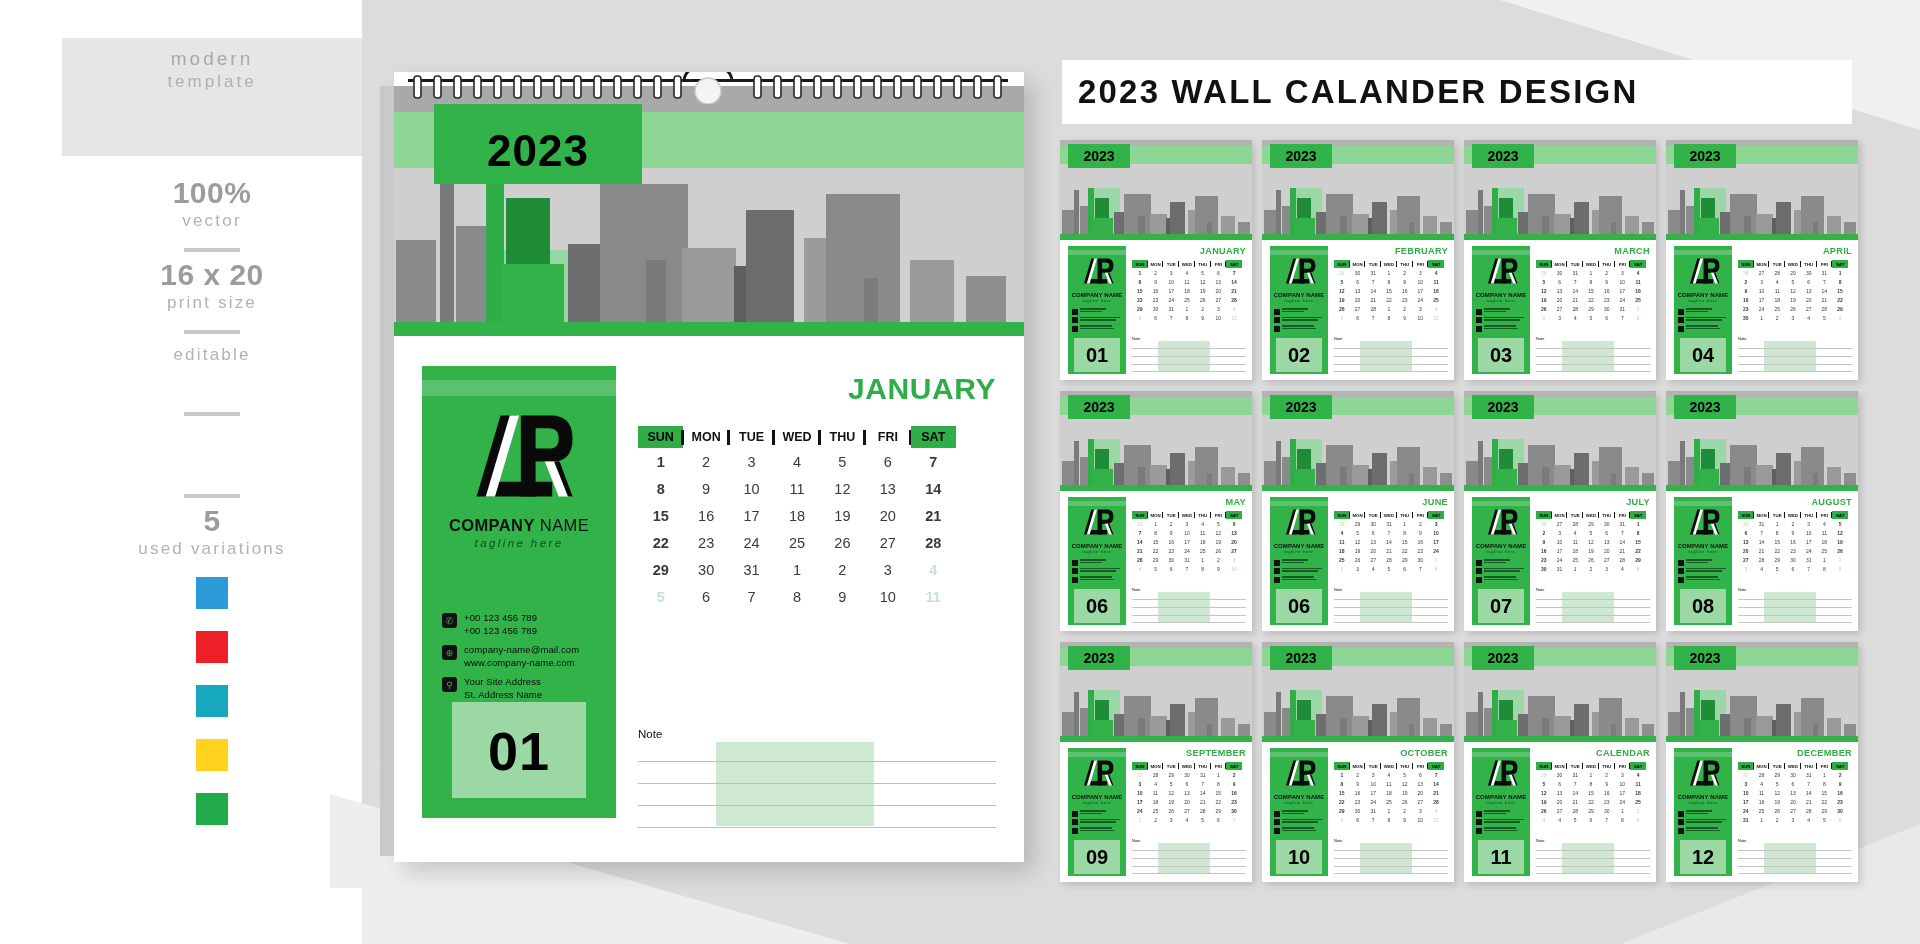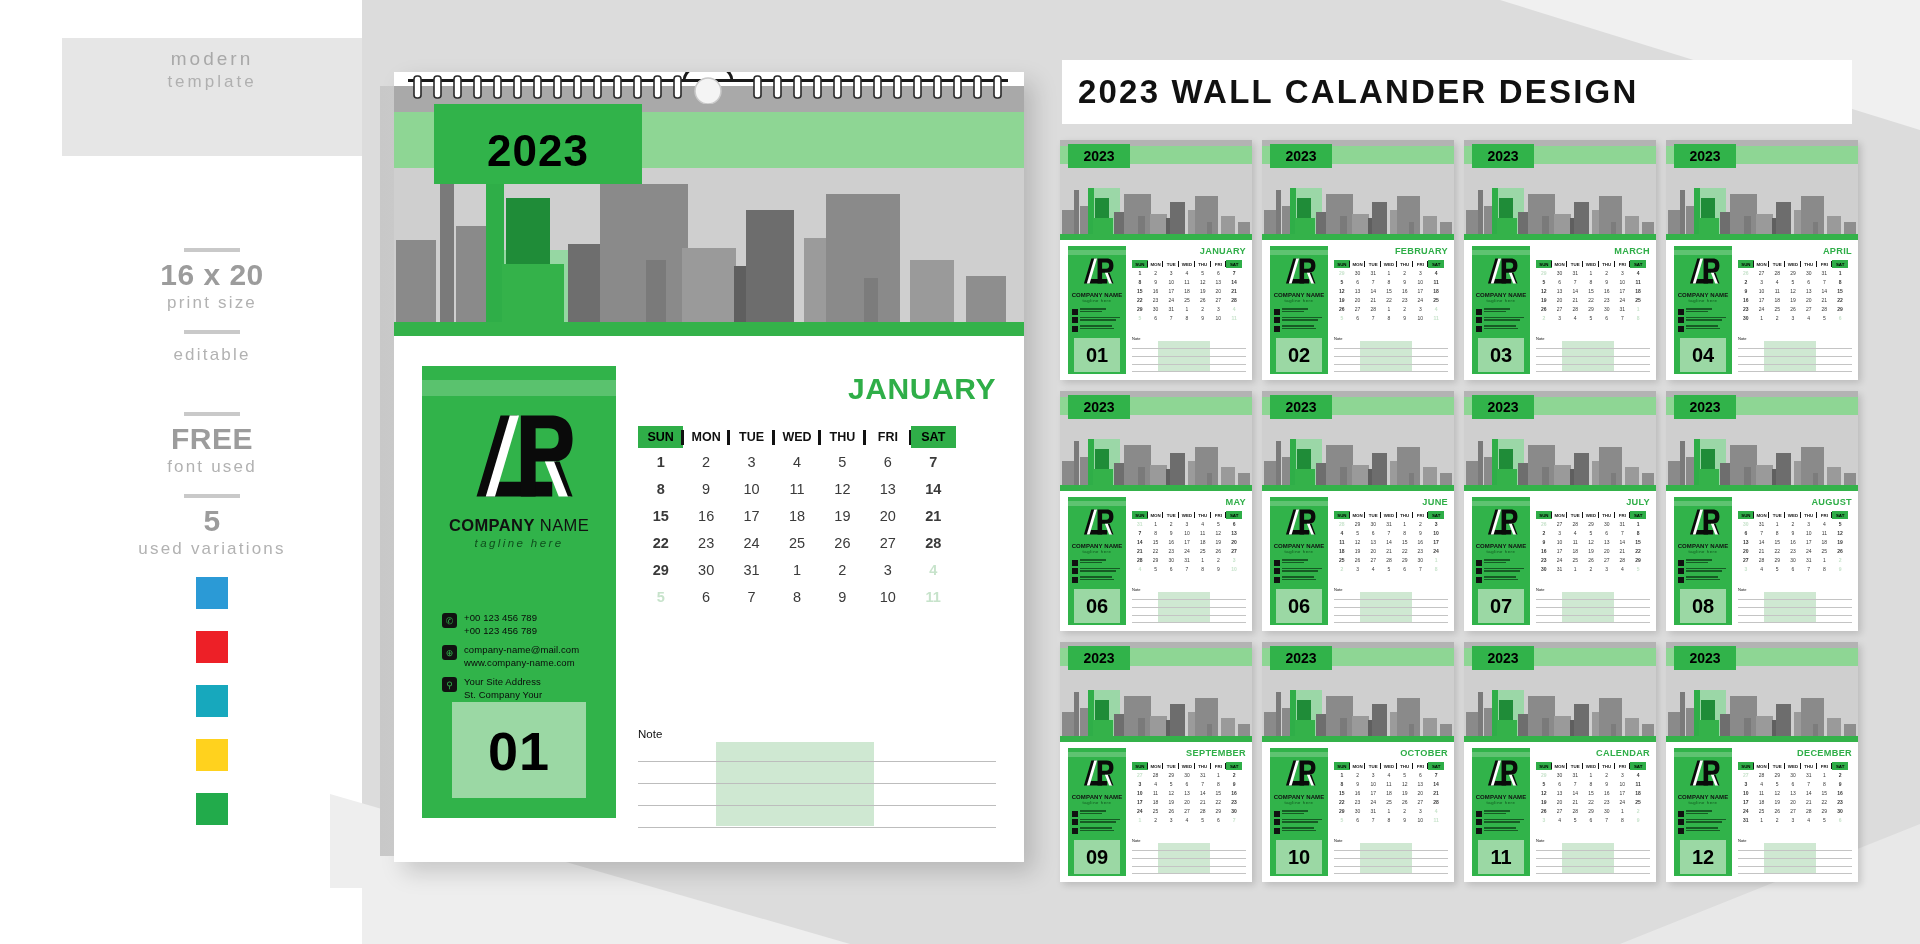--- a/index.html
+++ b/index.html
@@ -173,37 +173,37 @@
   <div class="sb-white-top"></div>
   <div class="sb-grey-head"></div>
   <div class="sb-white-body"></div>
   <div class="sb-white-bot"></div>
 
   <div class="sb-head-inner">
     <div class="sb-modern">modern</div>
     <div class="sb-template">template</div>
   </div>
 
+  <div class="sb-feature" style="top:178px">
+    <div class="sb-fbig">100%</div>
+    <div class="sb-fsmall">vector</div>
+  </div>
   <div class="sb-rule" style="top:248px"></div>
 
   <div class="sb-feature" style="top:260px">
     <div class="sb-fbig">16 x 20</div>
     <div class="sb-fsmall">print size</div>
   </div>
   <div class="sb-rule" style="top:330px"></div>
 
   <div class="sb-feature" style="top:342px">
     <div class="sb-fsmall">editable</div>
   </div>
   <div class="sb-rule" style="top:412px"></div>
 
-  <div class="sb-feature" style="top:424px">
-    <div class="sb-fbig">FREE</div>
-    <div class="sb-fsmall">font used</div>
-  </div>
   <div class="sb-rule" style="top:494px"></div>
 
   <div class="sb-feature" style="top:506px">
     <div class="sb-fbig">5</div>
     <div class="sb-fsmall">used variations</div>
   </div>
 
   <div class="swatches">
     <div class="swatch-line"></div>
     <div id="swatch-host">
@@ -318,21 +318,21 @@
             <div class="c-ico">⊕</div>
             <div class="c-txt">
               <div>company-name@mail.com</div>
               <div>www.company-name.com</div>
             </div>
           </div>
           <div class="c-row">
             <div class="c-ico">⚲</div>
             <div class="c-txt">
               <div>Your Site Address</div>
-              <div>St. Company Your</div>
+              <div>St. Address Name</div>
             </div>
           </div>
         </div>
 
         <div class="month-num-box">
           <span>01</span>
         </div>
       </div>
 
       <div class="cal-area">

